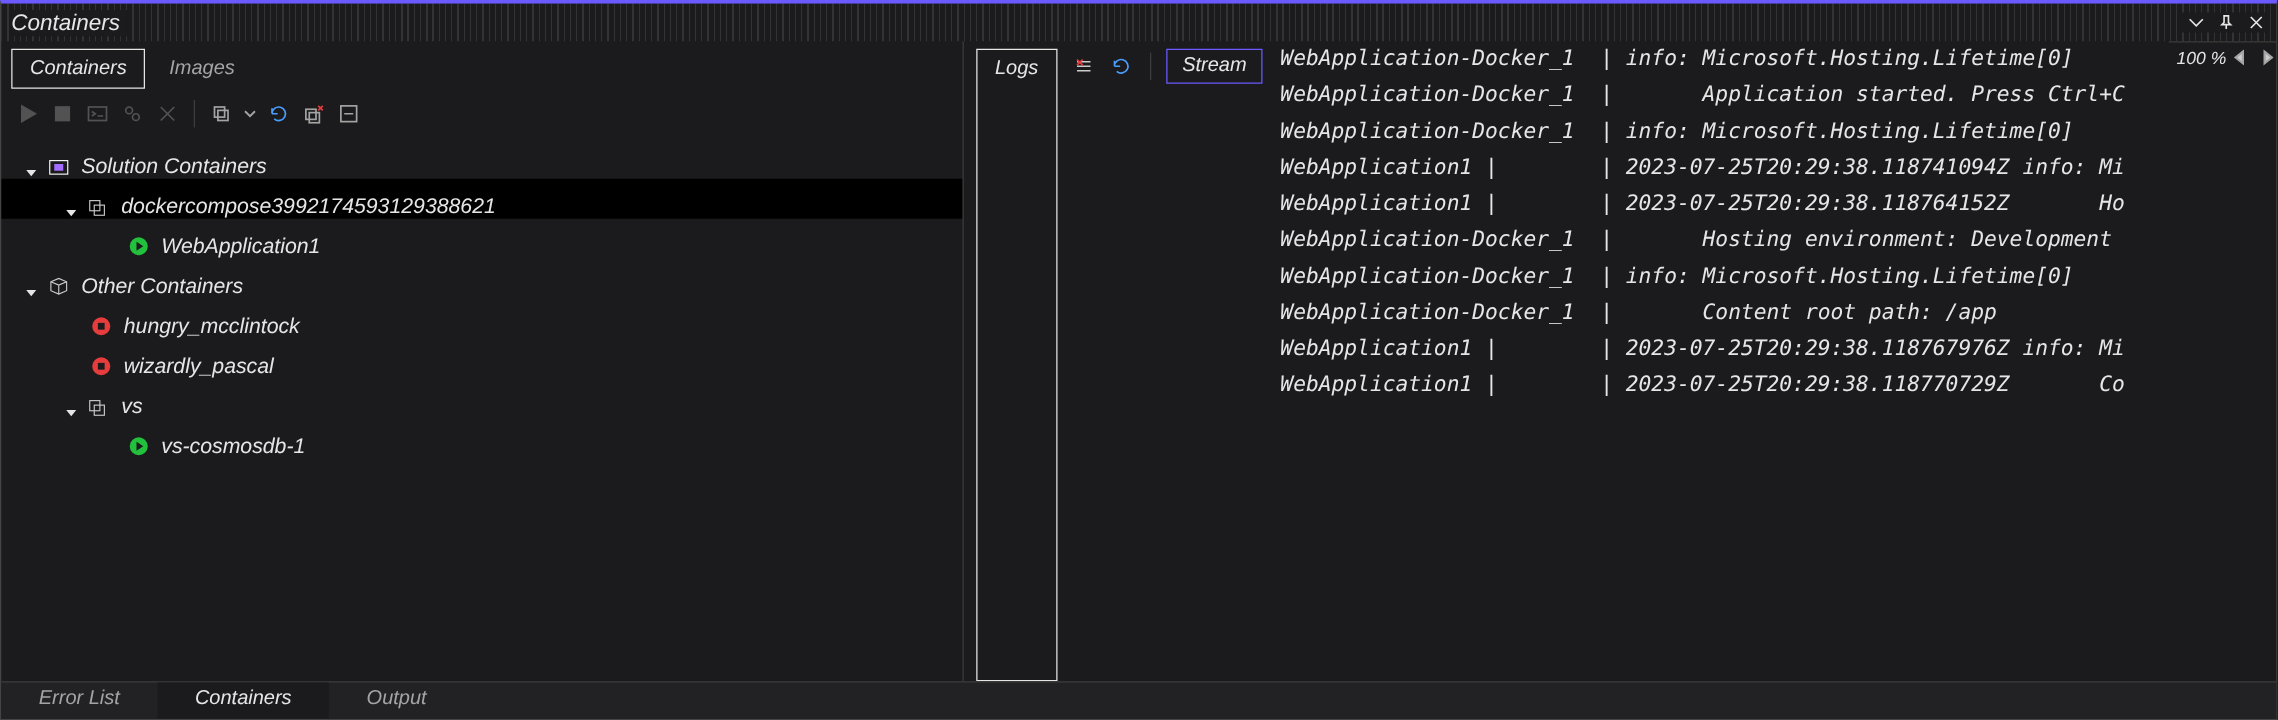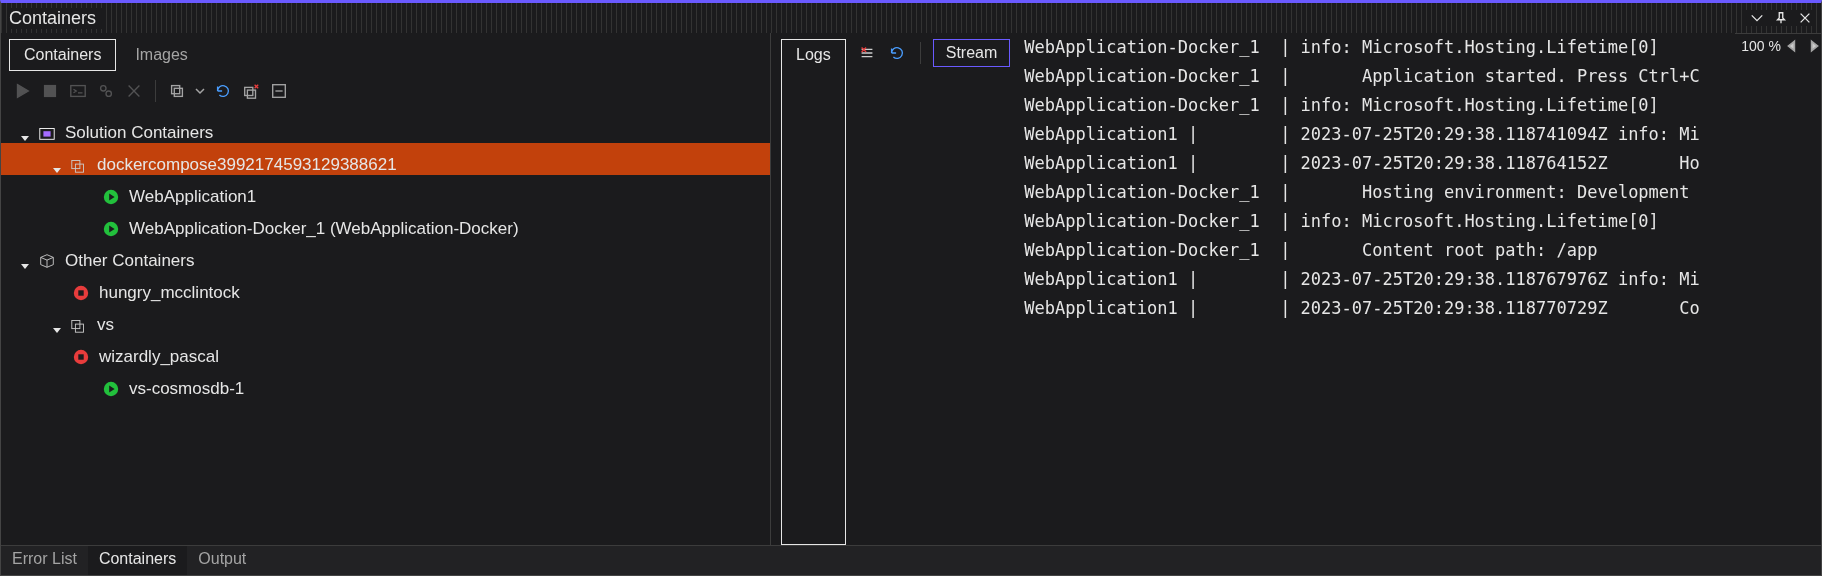--- a/index.html
+++ b/index.html
@@ -13,55 +13,55 @@
   --green:#22c03c;
   --red:#e83c3c;
   --scrollbar:#444;
 }
 *{box-sizing:border-box;}
 body{
   margin:0;background:var(--bg);color:var(--fg);
   font-family:"Segoe UI",sans-serif;font-size:16px;
   height:576px;width:1822px;overflow:hidden;
 }
-.root{display:flex;flex-direction:column;height:100%;border:1px solid #444;border-top:3px solid var(--accent);}
+.root{display:flex;flex-direction:column;height:100%;border:1px solid #444;border-top:3px solid var(--accent);font-style:italic;}
 .header{height:30px;display:flex;align-items:center;padding:0 8px 0 8px;
   background:repeating-linear-gradient(90deg,#333 0,#333 1px,#1b1b1d 1px,#1b1b1d 5px);}
 .header strong{background:var(--bg);padding-right:6px;font-weight:400;font-size:18px;}
 .hdr-controls{margin-left:auto;display:flex;gap:8px;background:var(--bg);padding-left:6px;}
 .hdr-btn{width:16px;height:16px;color:var(--fg);cursor:pointer;display:flex;align-items:center;justify-content:center;}
 .hdr-btn svg{width:14px;height:14px;stroke:currentColor;fill:none;stroke-width:1.5;}
 .panes{flex:1;display:flex;min-height:0;}
 .pane-left{width:770px;display:flex;flex-direction:column;border-right:1px solid var(--border);}
 .pane-right{flex:1;display:flex;min-width:0;}
 .tabrow{display:flex;padding:6px 8px 0 8px;gap:4px;}
 .tab{padding:6px 14px;border:1px solid transparent;color:var(--muted);cursor:pointer;}
 .tab.act{border-color:var(--fg);color:var(--fg);}
 .toolbar{display:flex;align-items:center;gap:6px;padding:6px 10px;height:40px;}
 .tb{width:22px;height:22px;display:flex;align-items:center;justify-content:center;cursor:pointer;color:var(--muted);}
 .tb svg{width:18px;height:18px;stroke:currentColor;fill:none;stroke-width:1.5;}
 .tb.off{opacity:.4;cursor:default;}
 .sep{width:1px;height:22px;background:var(--border);margin:0 4px;}
 .tree{flex:1;overflow:auto;scrollbar-color:var(--scrollbar) var(--bg);scrollbar-width:auto;font-size:17px;}
 .row{display:flex;align-items:flex-end;height:32px;cursor:pointer;}
-.row.sel{background:#c2410c;}
+.row.sel{background:#000000;}
 .tw{width:14px;height:14px;margin-right:4px;}
 .tw svg{width:12px;height:12px;fill:var(--fg);}
 .icn{width:20px;height:20px;margin-right:8px;display:flex;align-items:center;justify-content:center;}
 .icn svg{width:18px;height:18px;}
 .run{color:var(--green);} .stop{color:var(--red);}
 .spacer{display:inline-block;height:1px;}
 .logtabs{padding:6px 0 0 10px;}
 .logbar{display:flex;align-items:center;gap:8px;padding:6px 10px;height:40px;}
 .btn-stream{border:1px solid var(--accent);padding:4px 12px;color:var(--fg);}
 .logs{flex:1;overflow:auto;scrollbar-color:var(--scrollbar) var(--bg);
   font-family:Consolas,monospace;font-size:17px;line-height:29px;white-space:pre;padding:0 0 0 4px;}
 .zoom{height:24px;font-size:14px;color:var(--fg);padding-left:6px;display:flex;align-items:center;border-top:1px solid var(--border);}
 .bottom{height:30px;display:flex;border-top:1px solid var(--border);background:var(--darker);}
-.btab{padding:4px 11px;color:var(--muted);cursor:pointer;font-size:16px;}
+.btab{padding:4px 30px;color:var(--muted);cursor:pointer;font-size:16px;}
 .btab.act{background:var(--bg);color:var(--fg);}
 </style>
 </head>
 <body>
 
 <div class="root">
   <div class="header">
     <strong>Containers</strong>
     <div class="hdr-controls">
       <span class="hdr-btn">
@@ -180,30 +180,20 @@
           <span class="spacer" style="width:100px;"></span>
           <span class="icn run">
               <svg viewBox="0 0 20 20">
                 <circle cx="10" cy="10" r="8" fill="currentColor"></circle>
                 <path d="M8 6l6 4-6 4z" fill="#1b1b1d"></path>
               </svg>
             </span>
           <span>WebApplication1</span>
         </div>
         <div class="row">
-          <span class="spacer" style="width:100px;"></span>
-          <span class="icn run">
-              <svg viewBox="0 0 20 20">
-                <circle cx="10" cy="10" r="8" fill="currentColor"></circle>
-                <path d="M8 6l6 4-6 4z" fill="#1b1b1d"></path>
-              </svg>
-            </span>
-          <span>WebApplication-Docker_1 (WebApplication-Docker)</span>
-        </div>
-        <div class="row">
           <span class="spacer" style="width:18px;"></span>
           <span class="tw"><svg viewBox="0 0 12 12">
                 <path d="M2 4l4 5 4-5z"></path>
               </svg></span>
           <span class="icn">
               <svg viewBox="0 0 20 20" stroke="#ccc" fill="none">
                 <path d="M3 6l7-3 7 3v8l-7 3-7-3z"></path>
                 <path d="M3 6l7 3 7-3M10 9v8"></path>
               </svg>
             </span>
@@ -213,41 +203,41 @@
           <span class="spacer" style="width:70px;"></span>
           <span class="icn stop">
               <svg viewBox="0 0 20 20">
                 <circle cx="10" cy="10" r="8" fill="currentColor"></circle>
                 <rect x="7" y="7" width="6" height="6" fill="#1b1b1d"></rect>
               </svg>
             </span>
           <span>hungry_mcclintock</span>
         </div>
         <div class="row">
+          <span class="spacer" style="width:70px;"></span>
+          <span class="icn stop">
+              <svg viewBox="0 0 20 20">
+                <circle cx="10" cy="10" r="8" fill="currentColor"></circle>
+                <rect x="7" y="7" width="6" height="6" fill="#1b1b1d"></rect>
+              </svg>
+            </span>
+          <span>wizardly_pascal</span>
+        </div>
+        <div class="row">
           <span class="spacer" style="width:50px;"></span>
           <span class="tw"><svg viewBox="0 0 12 12">
                 <path d="M2 4l4 5 4-5z"></path>
               </svg></span>
           <span class="icn">
               <svg viewBox="0 0 20 20" stroke="#ccc" fill="none">
                 <rect x="2" y="5" width="9" height="9"></rect>
                 <rect x="6" y="9" width="9" height="9"></rect>
               </svg>
             </span>
           <span>vs</span>
-        </div>
-        <div class="row">
-          <span class="spacer" style="width:70px;"></span>
-          <span class="icn stop">
-              <svg viewBox="0 0 20 20">
-                <circle cx="10" cy="10" r="8" fill="currentColor"></circle>
-                <rect x="7" y="7" width="6" height="6" fill="#1b1b1d"></rect>
-              </svg>
-            </span>
-          <span>wizardly_pascal</span>
         </div>
         <div class="row">
           <span class="spacer" style="width:100px;"></span>
           <span class="icn run">
               <svg viewBox="0 0 20 20">
                 <circle cx="10" cy="10" r="8" fill="currentColor"></circle>
                 <path d="M8 6l6 4-6 4z" fill="#1b1b1d"></path>
               </svg>
             </span>
           <span>vs-cosmosdb-1</span>

